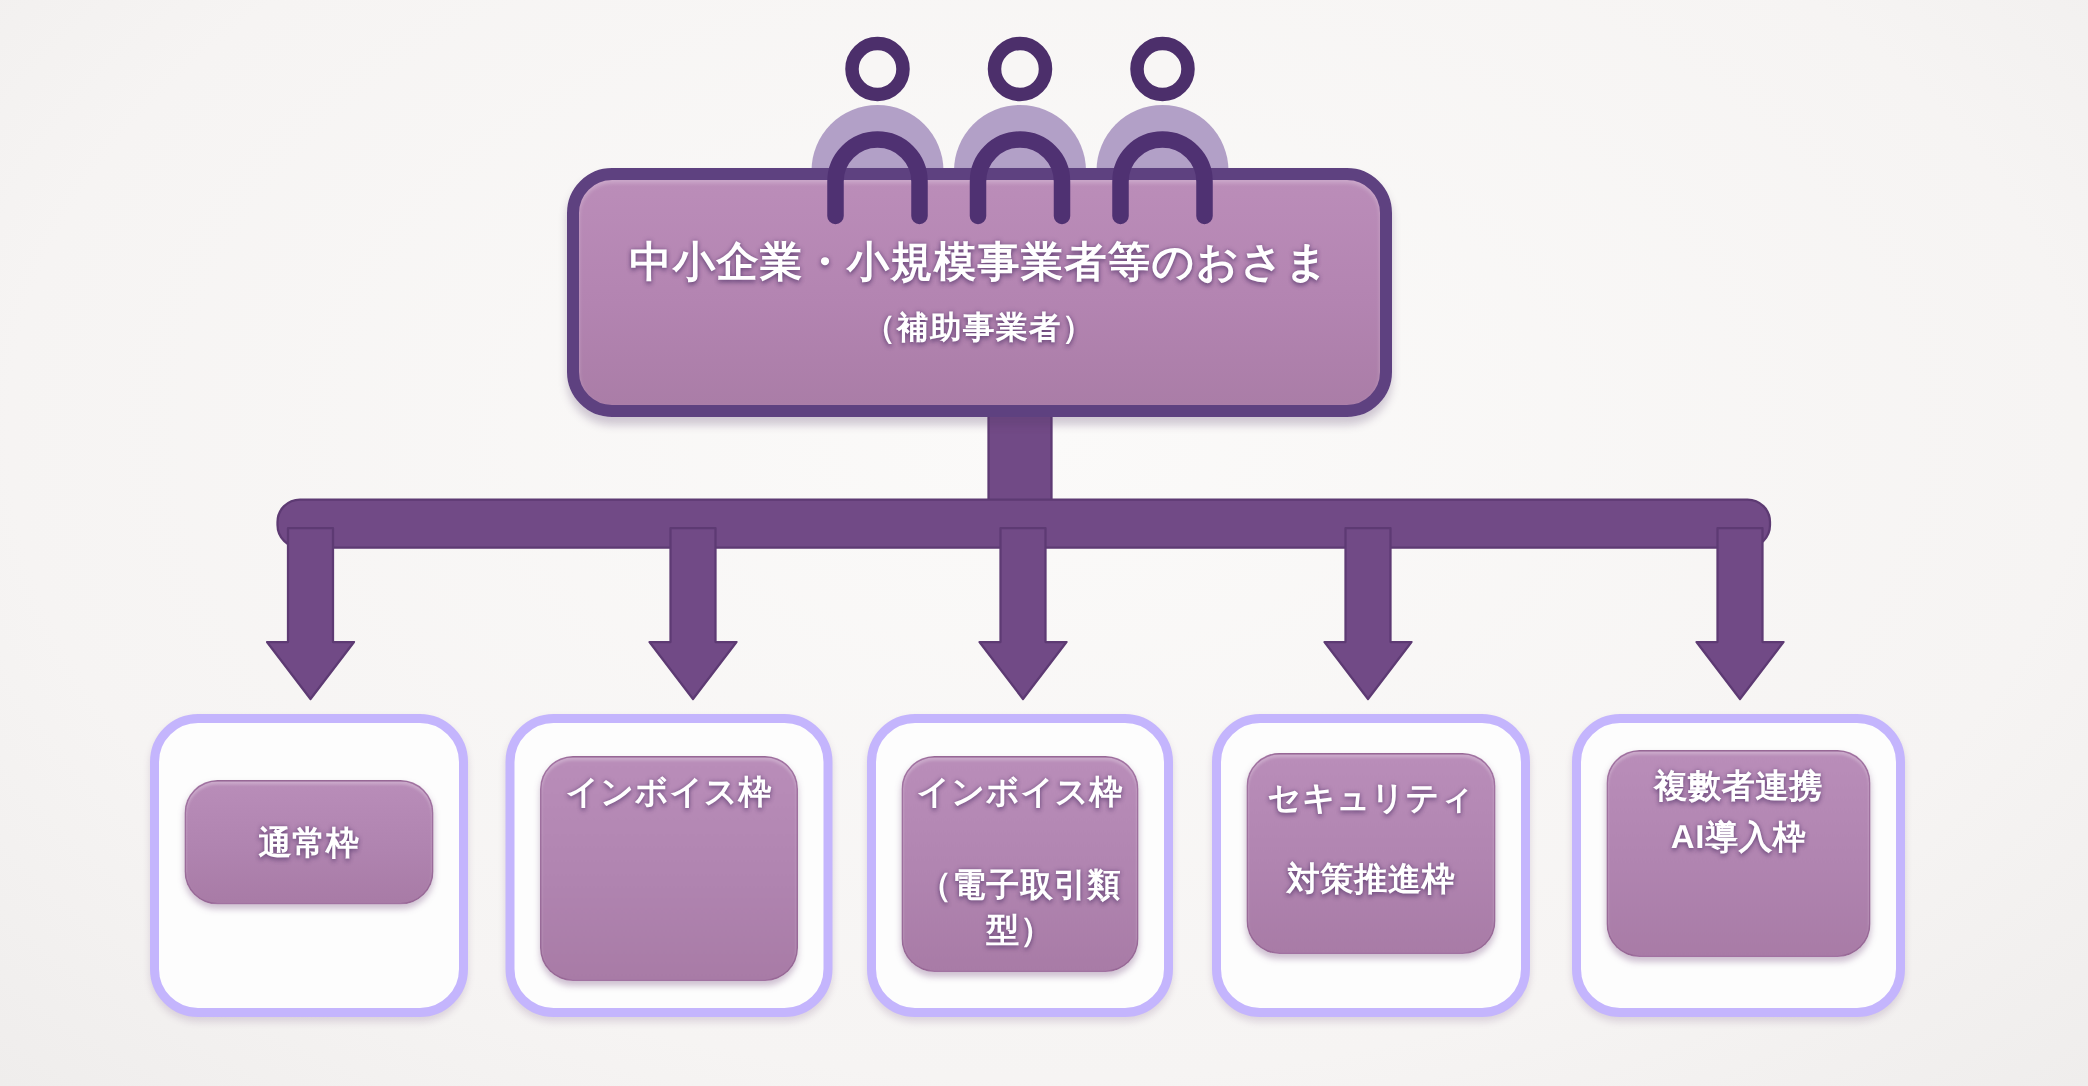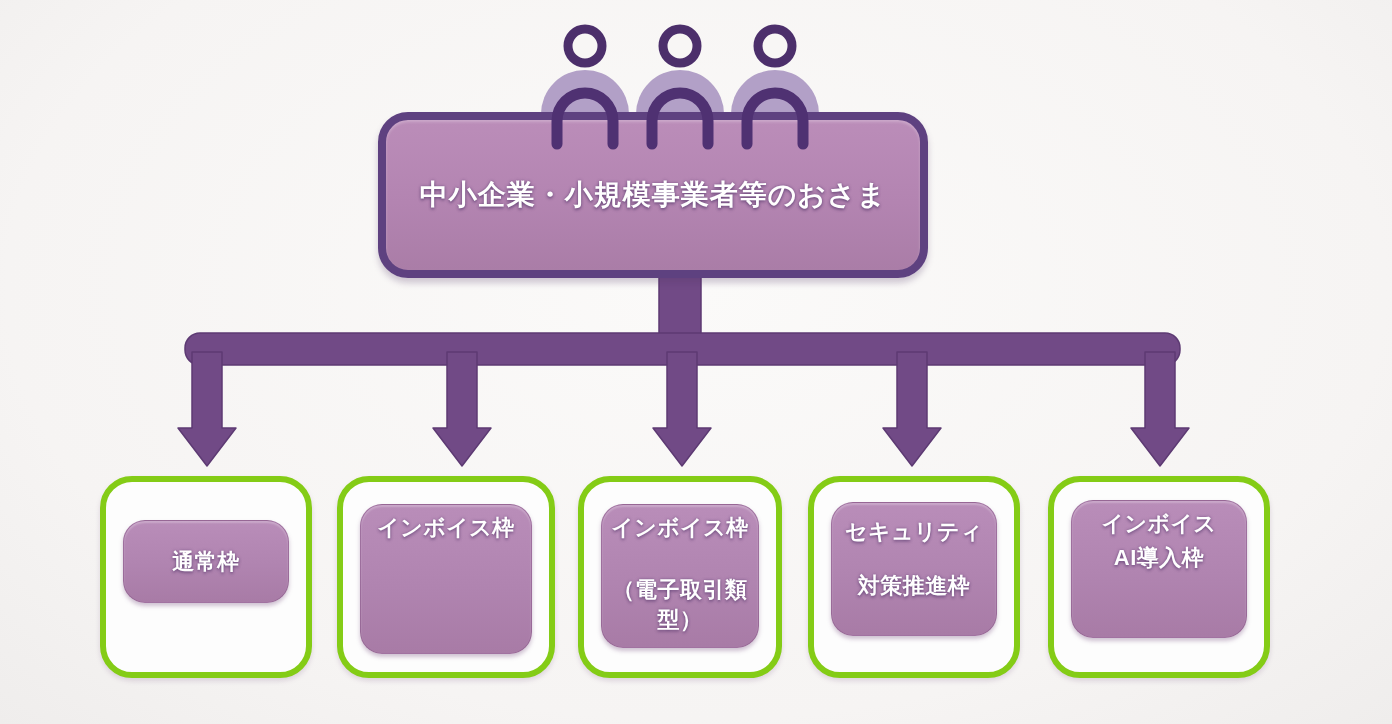--- a/index.html
+++ b/index.html
@@ -26,21 +26,21 @@
     text-shadow:0 0 3px rgba(72,44,98,.55), 0 2px 3px rgba(72,44,98,.45);
   }
   .main-subtitle{
     color:#fff;font-weight:bold;font-size:21px;margin-top:12px;letter-spacing:1px;
     text-shadow:0 0 3px rgba(72,44,98,.55), 0 2px 3px rgba(72,44,98,.45);
   }
 
   
   .branch{
     position:absolute;top:476px;height:202px;box-sizing:border-box;
-    background:#fdfdfd;border:6px solid #84cc16;border-radius:32px;
+    background:#fdfdfd;border:6px solid #c4b5fd;border-radius:32px;
     box-shadow:0 3px 5px rgba(120,85,130,.20);
     z-index:2;
   }
   .branch-inner{
     position:absolute;left:17px;right:17px;box-sizing:border-box;
     background:linear-gradient(180deg,#b98db9 0%, #b084b0 55%, #a87ba6 100%);
     border:1px solid rgba(125,75,125,.40);border-radius:22px;
     box-shadow:0 3px 4px rgba(120,80,130,.35), inset 0 2px 2px rgba(255,255,255,.25);
     display:flex;flex-direction:column;align-items:center;
     color:#fff;font-weight:bold;font-size:22px;line-height:30px;letter-spacing:.5px;
@@ -83,20 +83,21 @@
 <svg class="layer z1" viewBox="0 0 1392 724" aria-hidden="true">
   <g fill="#b2a0c7">
     <path d="M541,114 A 44 44 0 0 1 629,114 Z"></path>
     <path d="M636,114 A 44 44 0 0 1 724,114 Z"></path>
     <path d="M731,114 A 44 44 0 0 1 819,114 Z"></path>
   </g>
 </svg>
 
 <div class="main-box">
   <div class="main-title">中小企業・小規模事業者等のおさま</div>
+  <div class="main-subtitle">（補助事業者）</div>
 </div>
 
 <svg class="layer z3" viewBox="0 0 1392 724" aria-hidden="true">
   <g fill="none" stroke="#4c2f6b">
     <circle cx="585" cy="46" r="17" stroke-width="9" fill="#f8f6f5"></circle>
     <circle cx="680" cy="46" r="17" stroke-width="9" fill="#f8f6f5"></circle>
     <circle cx="775" cy="46" r="17" stroke-width="9" fill="#f8f6f5"></circle>
     <path stroke="#4f3172" stroke-width="11" stroke-linecap="round" d="M557,144 L557,121 A 28 28 0 0 1 613,121 L613,144"></path>
     <path stroke="#4f3172" stroke-width="11" stroke-linecap="round" d="M652,144 L652,121 A 28 28 0 0 1 708,121 L708,144"></path>
     <path stroke="#4f3172" stroke-width="11" stroke-linecap="round" d="M747,144 L747,121 A 28 28 0 0 1 803,121 L803,144"></path>
@@ -125,16 +126,16 @@
 
 <div class="branch b4">
   <div class="branch-inner">
     <div class="ln ln1">セキュリティ</div>
     <div class="ln ln2">対策推進枠</div>
   </div>
 </div>
 
 <div class="branch b5">
   <div class="branch-inner">
-    <div class="ln ln1">インボイス</div>
+    <div class="ln ln1">複數者連携</div>
     <div class="ln ln3">AI導入枠</div>
   </div>
 </div>
 
 </body></html>

